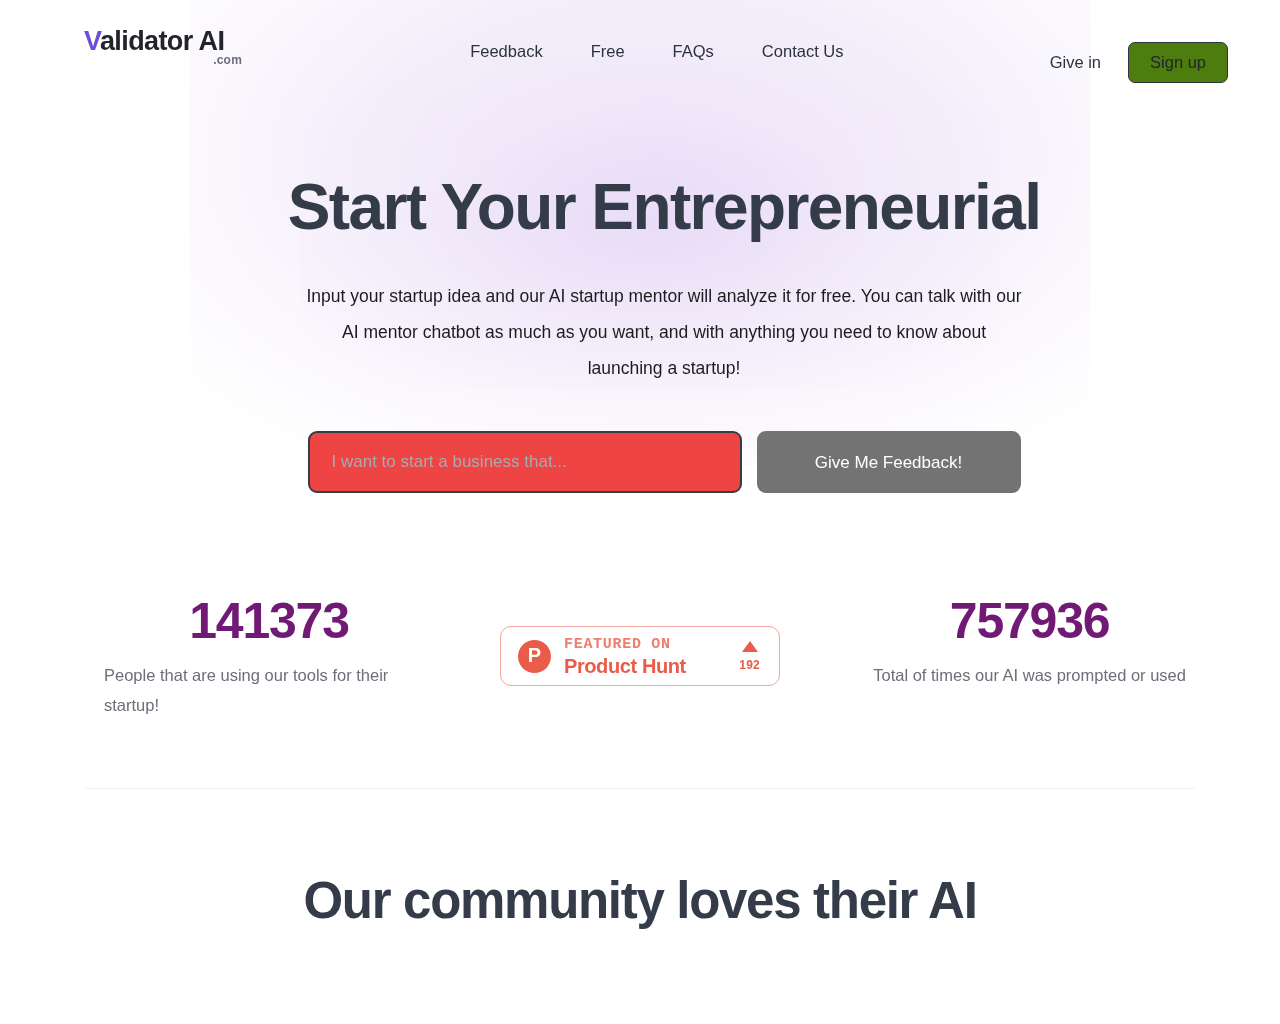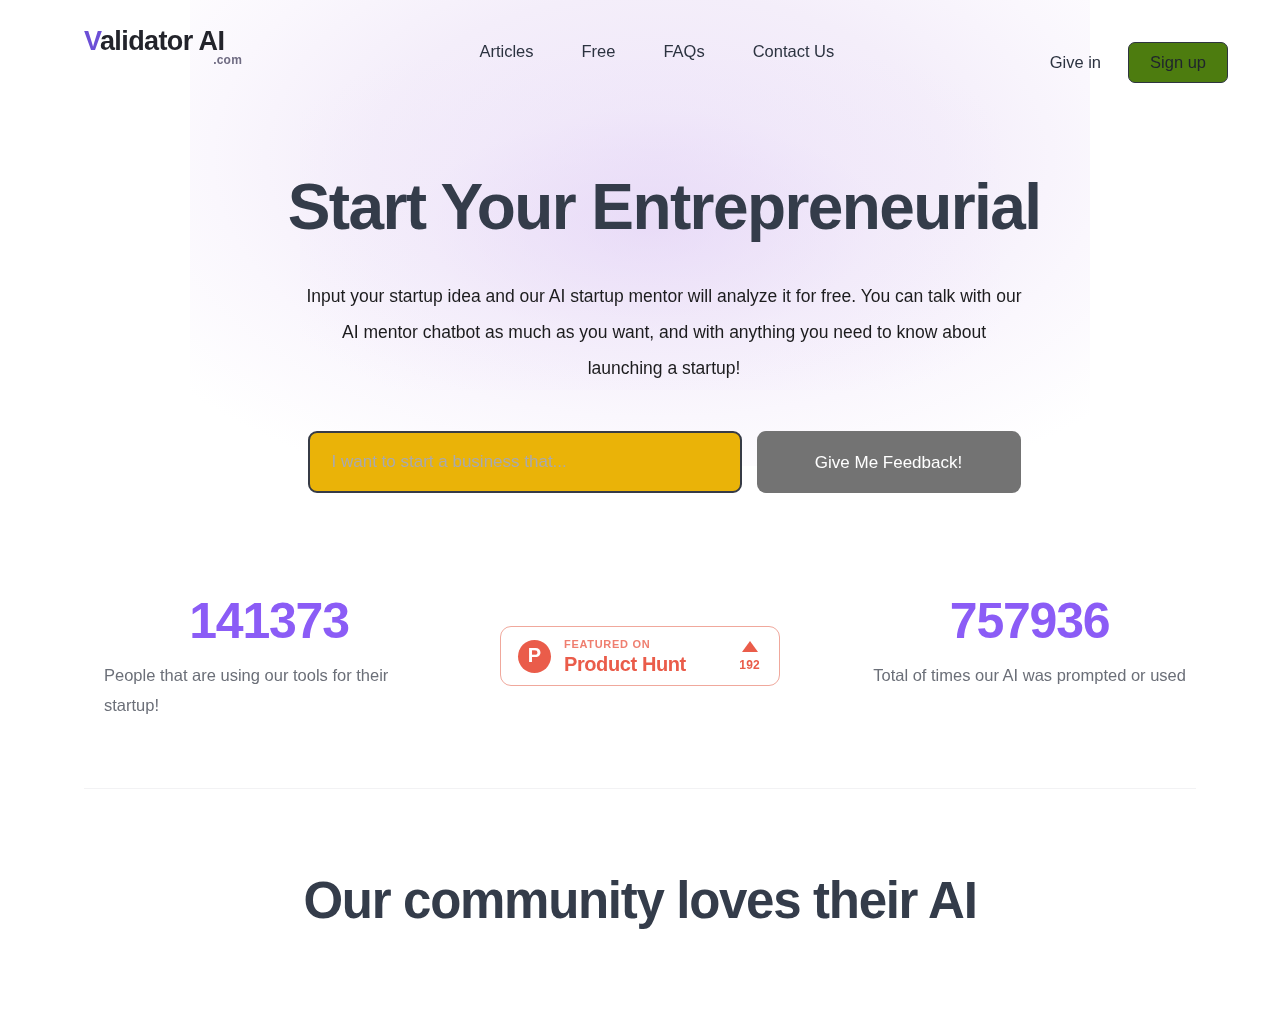--- a/index.html
+++ b/index.html
@@ -150,21 +150,21 @@
     display: flex;
     justify-content: center;
     align-items: center;
     gap: 15px;
   }
   .idea-input {
     width: 434px;
     height: 62px;
     border: 2px solid #363b46;
     border-radius: 9px;
-    background: #eab308;
+    background: #ef4444;
     font-family: inherit;
     font-size: 17px;
     color: #2b2b2b;
     padding: 0 22px;
     outline: none;
   }
   .idea-input::placeholder { color: #a9a9ae; }
 
   .feedback-btn {
     width: 264px;
@@ -187,21 +187,21 @@
     align-items: start;
     padding: 0 84px;
   }
   .stat { max-width: 350px; }
   .stat-left { justify-self: start; padding-left: 20px; }
   .stat-right { justify-self: end; padding-right: 10px; }
   .stat-num {
     font-size: 50px;
     font-weight: 700;
     letter-spacing: -1.2px;
-    color: #8b5cf6;
+    color: #701a75;
     line-height: 1;
     text-align: center;
     margin-bottom: 14px;
   }
   .stat-desc {
     font-size: 16.5px;
     line-height: 30px;
     color: #6b6f78;
   }
 
@@ -235,26 +235,27 @@
     align-items: center;
     justify-content: center;
     font-size: 20px;
     font-weight: 700;
     flex: 0 0 auto;
     line-height: 1;
     padding-bottom: 2px;
   }
   .ph-text { flex: 1 1 auto; line-height: 1; }
   .ph-featured {
-    font-size: 11px;
+    font-size: 15px;
     font-weight: 700;
     letter-spacing: 0.7px;
     color: #ef7e6f;
     display: block;
     margin-bottom: 4px;
+    font-family: Liberation Mono, monospace;
   }
   .ph-name {
     font-size: 20px;
     font-weight: 700;
     color: #ea5c4a;
     letter-spacing: -0.4px;
     display: block;
   }
   .ph-votes {
     text-align: center;
@@ -304,21 +305,21 @@
 <div class="page">
 
   <header class="site-header">
 
     <a class="logo">
       <span class="logo-main"><span class="v-mark">V</span><span>alidator AI</span></span>
       <span class="logo-dotcom">.com</span>
     </a>
 
     <nav class="main-nav">
-      <a>Articles</a>
+      <a>Feedback</a>
       <a>Free</a>
       <a>FAQs</a>
       <a>Contact Us</a>
     </nav>
 
     <div class="auth-group">
       <a class="signin-link">Give in</a>
       <button class="signup-btn">Sign up</button>
     </div>
 

